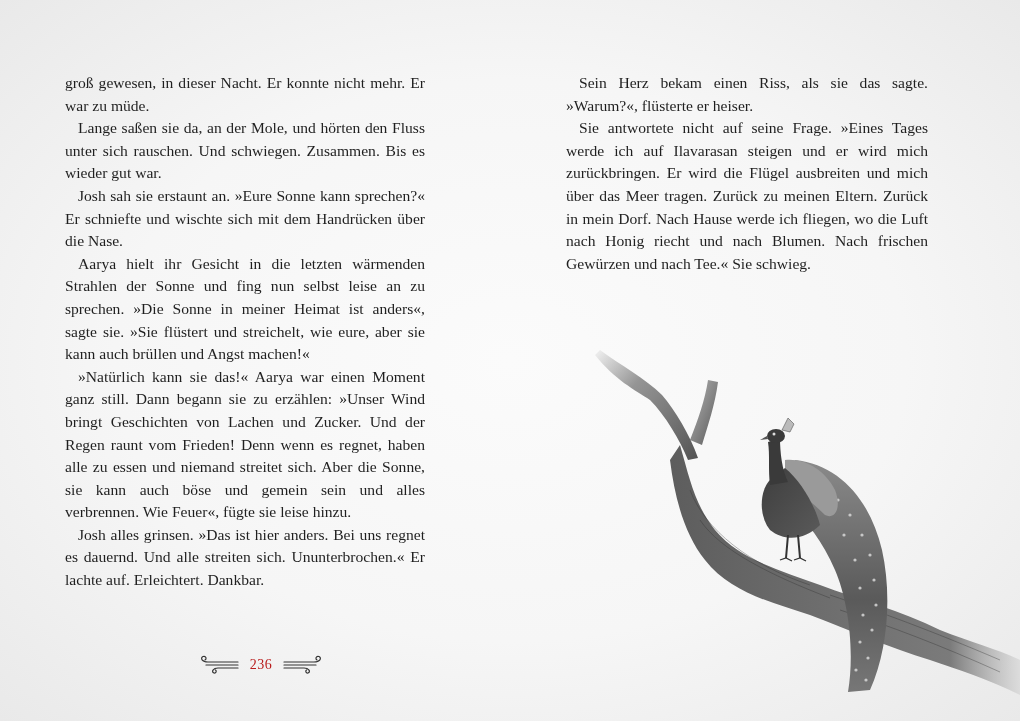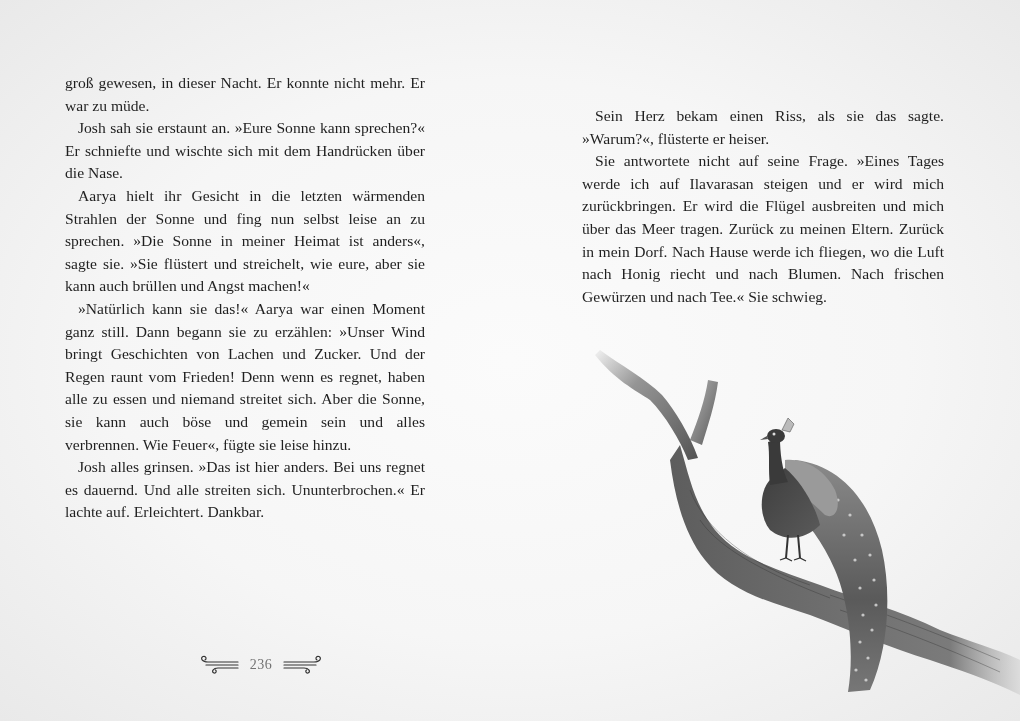--- a/index.html
+++ b/index.html
@@ -11,40 +11,41 @@
   }
   .page { position: absolute; top: 0; height: 721px; }
   .page-left { left: 0; width: 510px; }
   .page-right { left: 510px; width: 510px; }
   .text-column {
     position: absolute; top: 72px;
     font-size: 15.6px; line-height: 22.6px;
     text-align: justify;
   }
   .page-left .text-column { left: 65px; width: 360px; }
-  .page-right .text-column { left: 72px; width: 362px; margin-top: 33px; }
+  .page-right .text-column { left: 56px; width: 362px; }
   .para { margin: 0; }
   .para.indent { text-indent: 13px; }
   .folio {
     position: absolute; left: 198px; top: 654px; width: 126px; height: 22px;
     display: flex; align-items: center; justify-content: center;
   }
   .folio svg { position: absolute; left: 0; top: 0; }
   .folio-num {
-    position: relative; font-size: 14px; color: #737373; background: transparent;
+    position: relative; font-size: 14px; color: #b91c1c; background: transparent;
     padding: 0 3px; letter-spacing: 0.5px;
   }
   .illustration { position: absolute; left: 70px; top: 330px; width: 440px; height: 391px; }
 </style>
 </head>
 <body>
 
 <div class="page page-left">
   <div class="text-column">
     <p class="para">groß gewesen, in dieser Nacht. Er konnte nicht mehr. Er war zu müde.</p>
+    <p class="para indent">Lange saßen sie da, an der Mole, und hörten den Fluss unter sich rauschen. Und schwiegen. Zusammen. Bis es wieder gut war.</p>
     <p class="para indent">Josh sah sie erstaunt an. »Eure Sonne kann sprechen?« Er schniefte und wischte sich mit dem Handrücken über die Nase.</p>
     <p class="para indent">Aarya hielt ihr Gesicht in die letzten wärmenden Strahlen der Sonne und fing nun selbst leise an zu sprechen. »Die Sonne in meiner Heimat ist anders«, sagte sie. »Sie flüstert und streichelt, wie eure, aber sie kann auch brüllen und Angst machen!«</p>
     <p class="para indent">»Natürlich kann sie das!« Aarya war einen Moment ganz still. Dann begann sie zu erzählen: »Unser Wind bringt Geschichten von Lachen und Zucker. Und der Regen raunt vom Frieden! Denn wenn es regnet, haben alle zu essen und niemand streitet sich. Aber die Sonne, sie kann auch böse und gemein sein und alles verbrennen. Wie Feuer«, fügte sie leise hinzu.</p>
     <p class="para indent">Josh alles grinsen. »Das ist hier anders. Bei uns regnet es dauernd. Und alle streiten sich. Ununterbrochen.« Er lachte auf. Erleichtert. Dankbar.</p>
   </div>
 
   <div class="folio">
     <svg width="126" height="22" viewBox="0 0 126 22">
       <g fill="none" stroke="#333" stroke-width="1.2" stroke-linecap="round">
 

